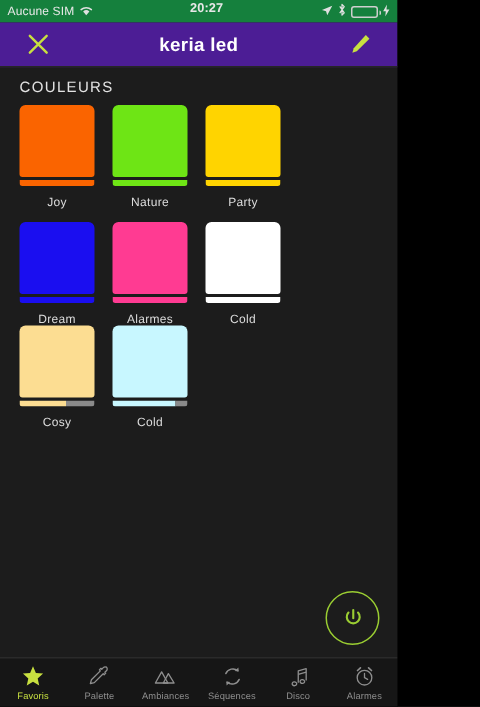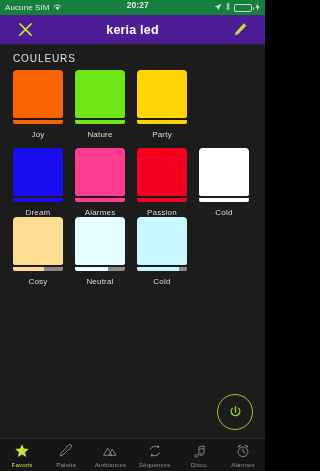--- a/index.html
+++ b/index.html
@@ -268,50 +268,35 @@
             <div class="tile-label">Dream</div>
           </div>
           <div class="tile">
             <div class="swatch" style="background: rgb(255, 59, 146);"></div>
             <div class="stripe">
               <span class="seg-a" style="background: rgb(255, 59, 146); width: 100%;"></span>
             </div>
             <div class="tile-label">Alarmes</div>
           </div>
           <div class="tile">
-            <div class="swatch" style="background: rgb(245, 0, 33);"></div>
-            <div class="stripe">
-              <span class="seg-a" style="background: rgb(245, 0, 33); width: 100%;"></span>
-            </div>
-            <div class="tile-label">Passion</div>
-          </div>
-          <div class="tile">
             <div class="swatch" style="background: rgb(255, 255, 255);"></div>
             <div class="stripe">
               <span class="seg-a" style="background: rgb(255, 255, 255); width: 100%;"></span>
             </div>
             <div class="tile-label">Cold</div>
           </div>
         </div>
         <div class="tile-row">
           <div class="tile">
             <div class="swatch" style="background: rgb(252, 221, 146);"></div>
             <div class="stripe">
               <span class="seg-a" style="background: rgb(252, 221, 146); width: 62%;"></span>
               <span class="seg-b"></span>
             </div>
             <div class="tile-label">Cosy</div>
-          </div>
-          <div class="tile">
-            <div class="swatch" style="background: rgb(230, 254, 255);"></div>
-            <div class="stripe">
-              <span class="seg-a" style="background: rgb(230, 254, 255); width: 66%;"></span>
-              <span class="seg-b"></span>
-            </div>
-            <div class="tile-label">Neutral</div>
           </div>
           <div class="tile">
             <div class="swatch" style="background: rgb(200, 247, 255);"></div>
             <div class="stripe">
               <span class="seg-a" style="background: rgb(200, 247, 255); width: 84%;"></span>
               <span class="seg-b"></span>
             </div>
             <div class="tile-label">Cold</div>
           </div>
         </div>

